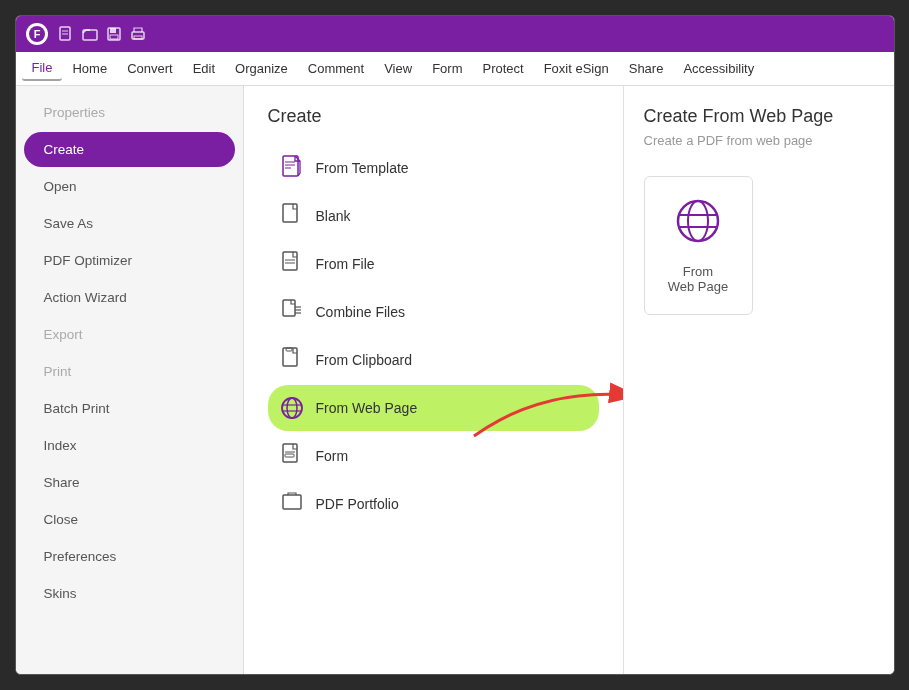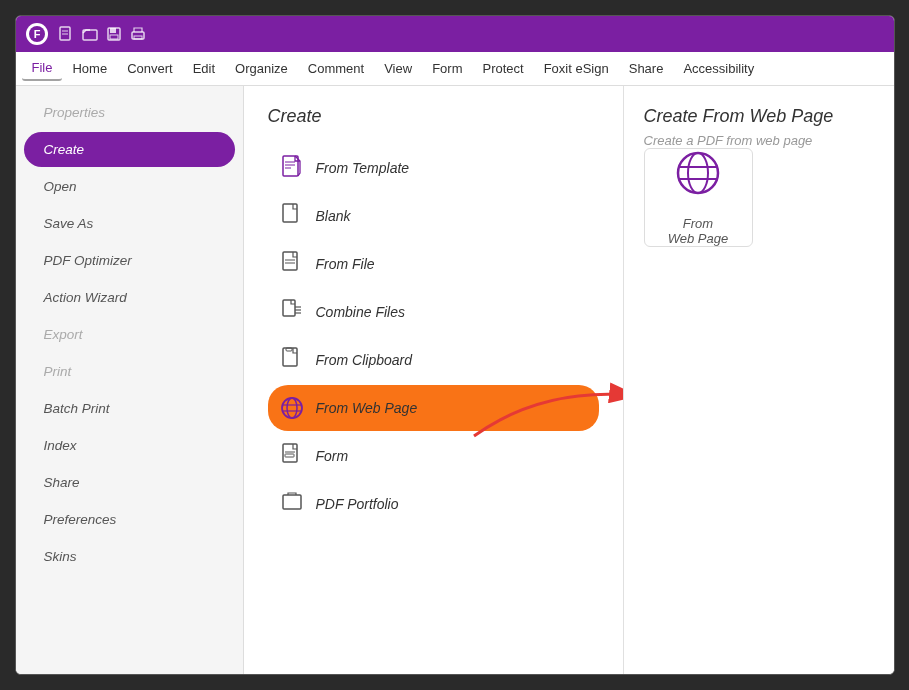--- a/index.html
+++ b/index.html
@@ -69,21 +69,20 @@
     }
     .menu-item.active {
       color: #7b1fa2;
       border-bottom: 2px solid #a3a3a3;
     }
     
     .main {
       display: flex;
       flex: 1;
       overflow: hidden;
-      font-style: italic;
     }
     
     .sidebar {
       width: 228px;
       background: #f5f5f5;
       border-right: 1px solid #ddd;
       display: flex;
       flex-direction: column;
       flex-shrink: 0;
       padding: 8px 0;
@@ -120,21 +119,21 @@
       display: flex;
       align-items: center;
       padding: 9px 12px;
       border-radius: 20px;
       cursor: pointer;
       margin-bottom: 2px;
       font-size: 14px;
       color: #333;
       gap: 12px;
     }
-    .create-item.selected { background: #f97316; }
+    .create-item.selected { background: #bef264; }
     .create-item-icon {
       width: 24px;
       height: 28px;
       display: flex;
       align-items: center;
       justify-content: center;
       flex-shrink: 0;
     }
     
     .right-panel {
@@ -145,25 +144,26 @@
     }
     .right-panel-title {
       font-size: 18px;
       font-weight: 500;
       color: #333;
       margin-bottom: 6px;
     }
     .right-panel-subtitle {
       font-size: 13px;
       color: #999;
-      margin-bottom: 0;
+      margin-bottom: 28px;
     }
     .preview-card {
       border: 1px solid #ddd;
       border-radius: 6px;
+      padding: 20px;
       display: flex;
       flex-direction: column;
       align-items: center;
       gap: 10px;
       cursor: pointer;
       width: 109px;
     }
     .preview-icon {
       font-size: 36px;
       color: #7b1fa2;
@@ -238,20 +238,21 @@
       <div class="sidebar-item active">Create</div>
       <div class="sidebar-item">Open</div>
       <div class="sidebar-item">Save As</div>
       <div class="sidebar-item">PDF Optimizer</div>
       <div class="sidebar-item">Action Wizard</div>
       <div class="sidebar-item disabled">Export</div>
       <div class="sidebar-item disabled">Print</div>
       <div class="sidebar-item">Batch Print</div>
       <div class="sidebar-item">Index</div>
       <div class="sidebar-item">Share</div>
+      <div class="sidebar-item">Close</div>
       <div class="sidebar-item">Preferences</div>
       <div class="sidebar-item">Skins</div>
     </div>
 
     <div class="center-panel" style="position:relative;">
       <div class="panel-title">Create</div>
 
       <div class="create-item">
         <div class="create-item-icon">
           <svg width="22" height="26" viewBox="0 0 22 26">

